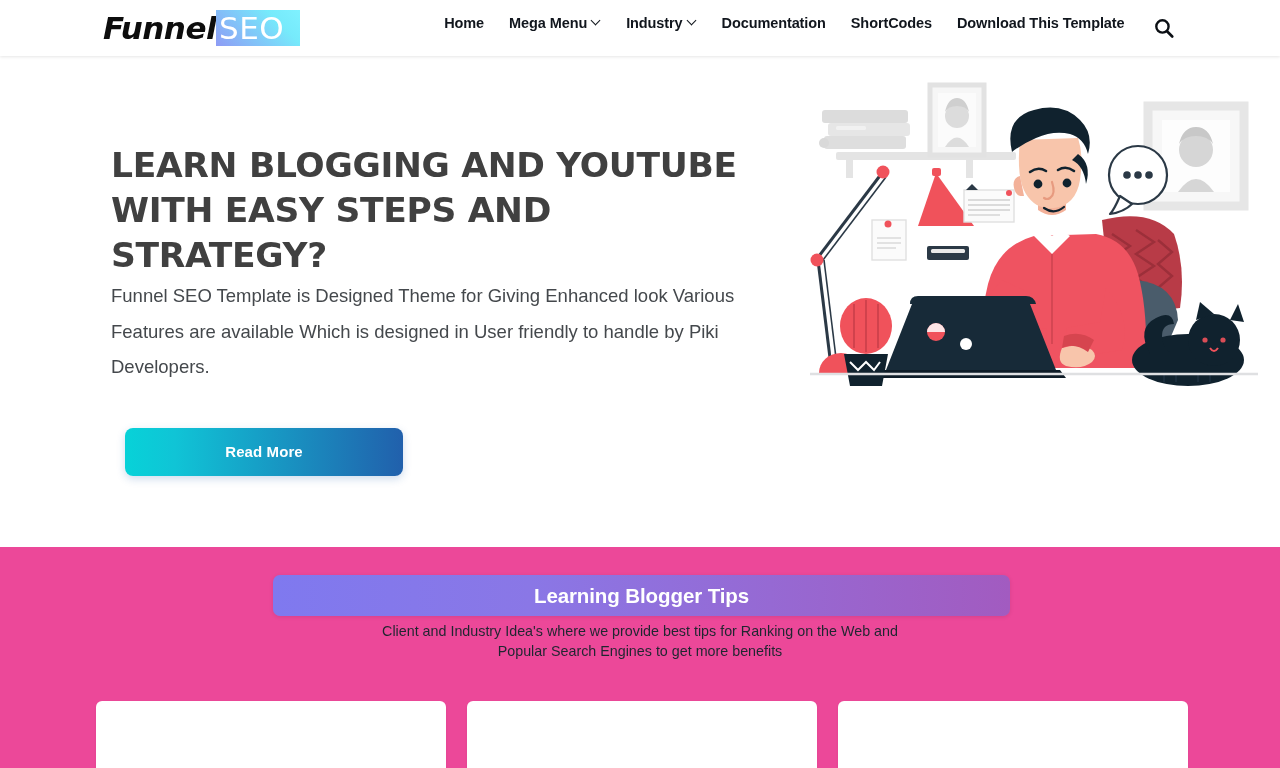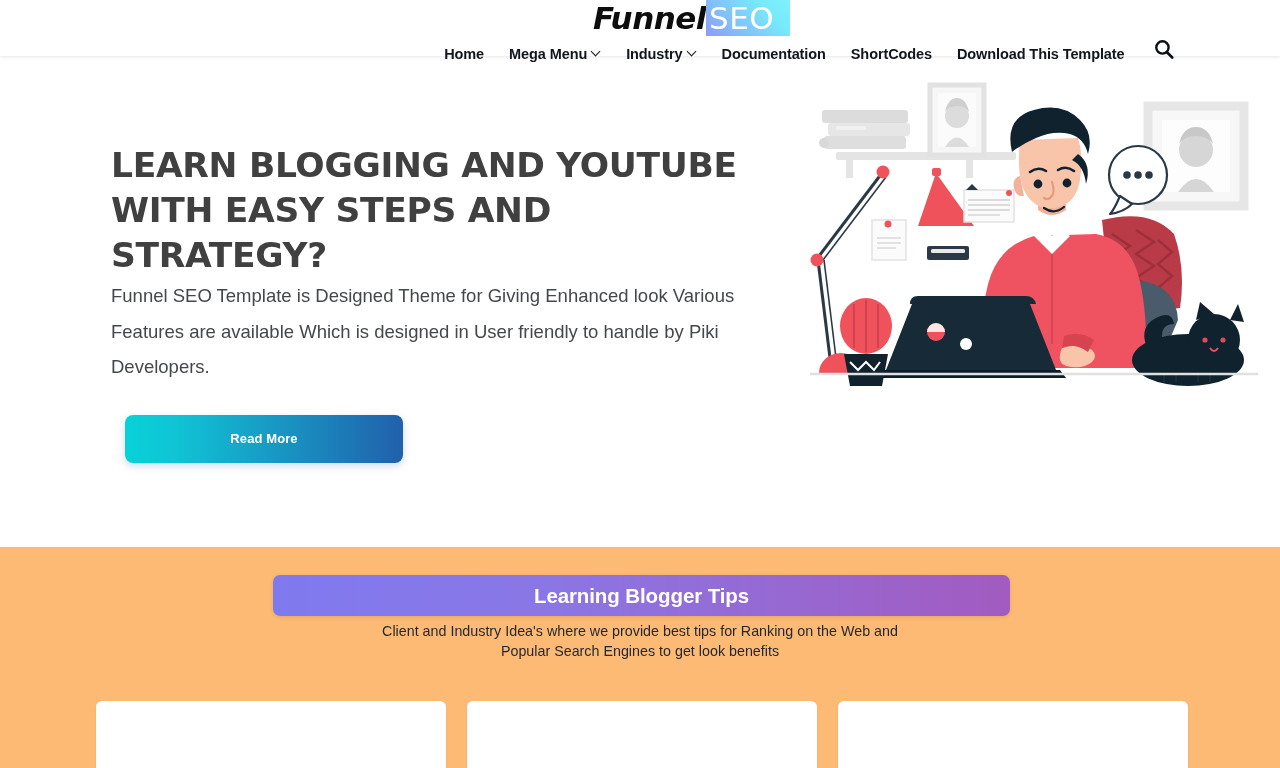--- a/index.html
+++ b/index.html
@@ -14,21 +14,20 @@
   
   .site-header {
     position: relative;
     height: 56px;
     width: 1280px;
     background: #ffffff;
     display: flex;
     align-items: center;
     box-shadow: 0 1px 3px rgba(0,0,0,0.10);
     z-index: 20;
-    flex-direction: column;
   }
   .logo {
     display: flex;
     align-items: center;
     margin-left: 103px;
     height: 40px;
     cursor: pointer;
   }
   .logo-funnel {
     font-family: "DejaVu Sans", sans-serif;
@@ -46,21 +45,21 @@
     font-family: "DejaVu Sans", sans-serif;
     font-weight: 400;
     font-size: 31px;
     line-height: 36px;
     padding: 0 16px 0 3px;
     letter-spacing: 0.5px;
   }
 
   .main-nav {
     display: flex;
-    align-items: flex-end;
+    align-items: flex-start;
     margin-left: auto;
     margin-right: 0;
     gap: 0;
   }
   .nav-item {
     font-size: 14.5px;
     font-weight: 700;
     color: #11161d;
     padding: 0 12.5px;
     display: flex;
@@ -126,49 +125,49 @@
     font-size: 18.5px;
     line-height: 35.5px;
     color: #44484c;
     width: 625px;
     font-weight: 400;
   }
   .read-more {
     display: inline-flex;
     align-items: center;
     justify-content: center;
-    margin-top: 30px;
+    margin-top: 43px;
     margin-left: 14px;
     width: 278px;
     height: 48px;
     border: none;
     border-radius: 8px;
     background: linear-gradient(90deg, #07d2d8 0%, #10c4d6 18%, #2160ac 100%);
     color: #ffffff;
-    font-size: 13px;
+    font-size: 15px;
     font-weight: 700;
     letter-spacing: 0.1px;
     cursor: pointer;
     box-shadow: 0 3px 9px rgba(33,96,172,0.22);
   }
 
   .hero-art {
     position: absolute;
     right: -76px;
     top: 12px;
     width: 455px;
     height: 320px;
   }
 
   
   .tips-section {
     position: relative;
     width: 1280px;
     height: 221px;
-    background: #fdba74;
+    background: #ec4899;
     overflow: hidden;
   }
   .tips-banner {
     position: absolute;
     left: 273px;
     top: 28px;
     width: 737px;
     height: 41px;
     border-radius: 7px;
     background: linear-gradient(90deg, #7f79ef 0%, #8a77e6 35%, #a25bc0 100%);
@@ -426,20 +425,20 @@
     </div>
   </div>
 </section>
 
 <section class="tips-section">
   <div class="tips-banner">
     <span class="tips-banner-label">Learning Blogger Tips</span>
   </div>
   <div class="tips-desc">
     <span>Client and Industry Idea's where we provide best tips for Ranking on the Web and</span><br>
-    <span>Popular Search Engines to get look benefits</span>
+    <span>Popular Search Engines to get more benefits</span>
   </div>
   <div class="cards-row">
     <div class="tip-card"></div>
     <div class="tip-card"></div>
     <div class="tip-card"></div>
   </div>
 </section>
 
 </body></html>

